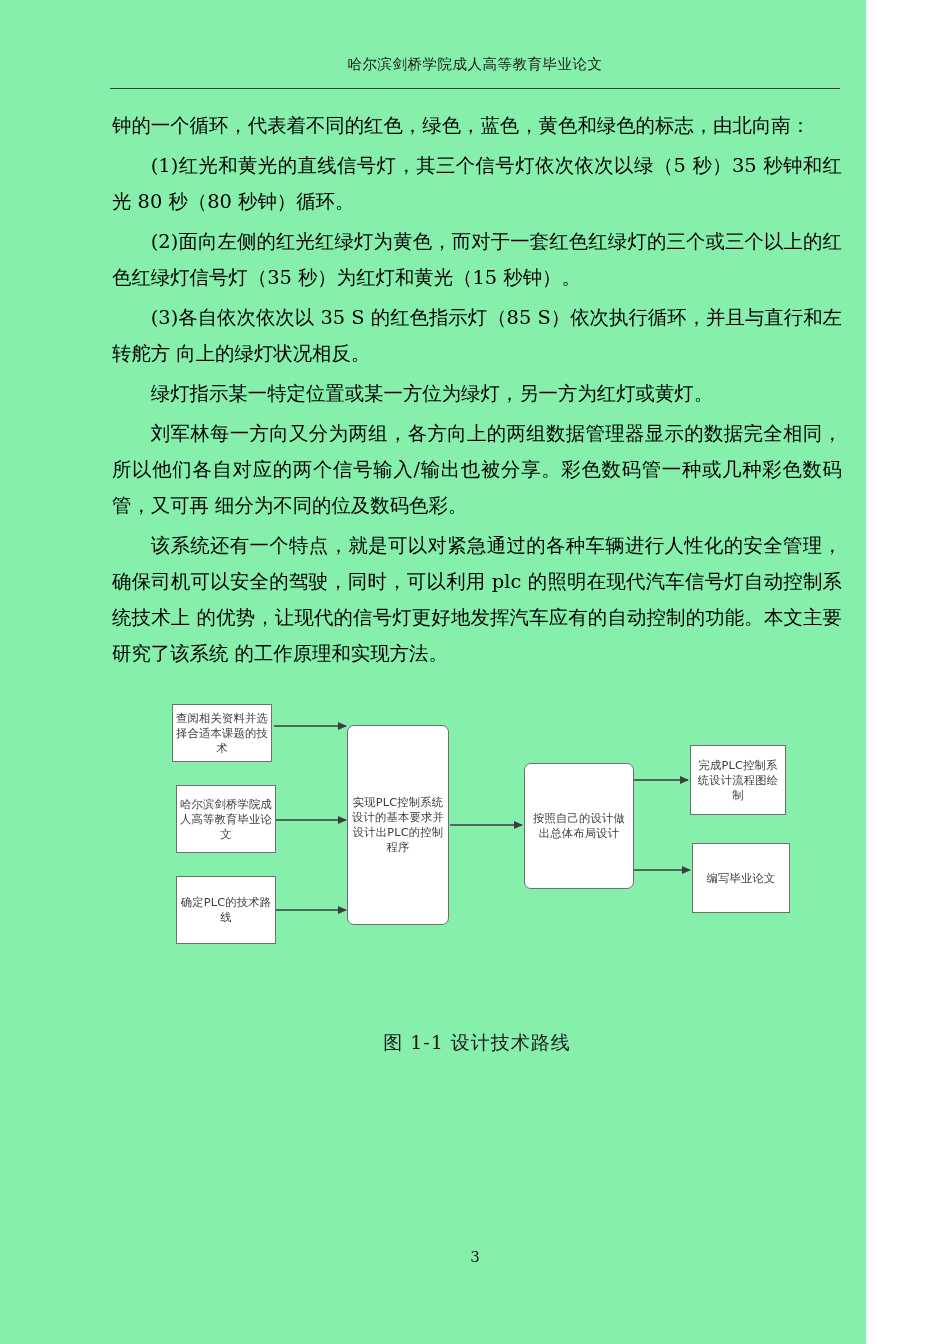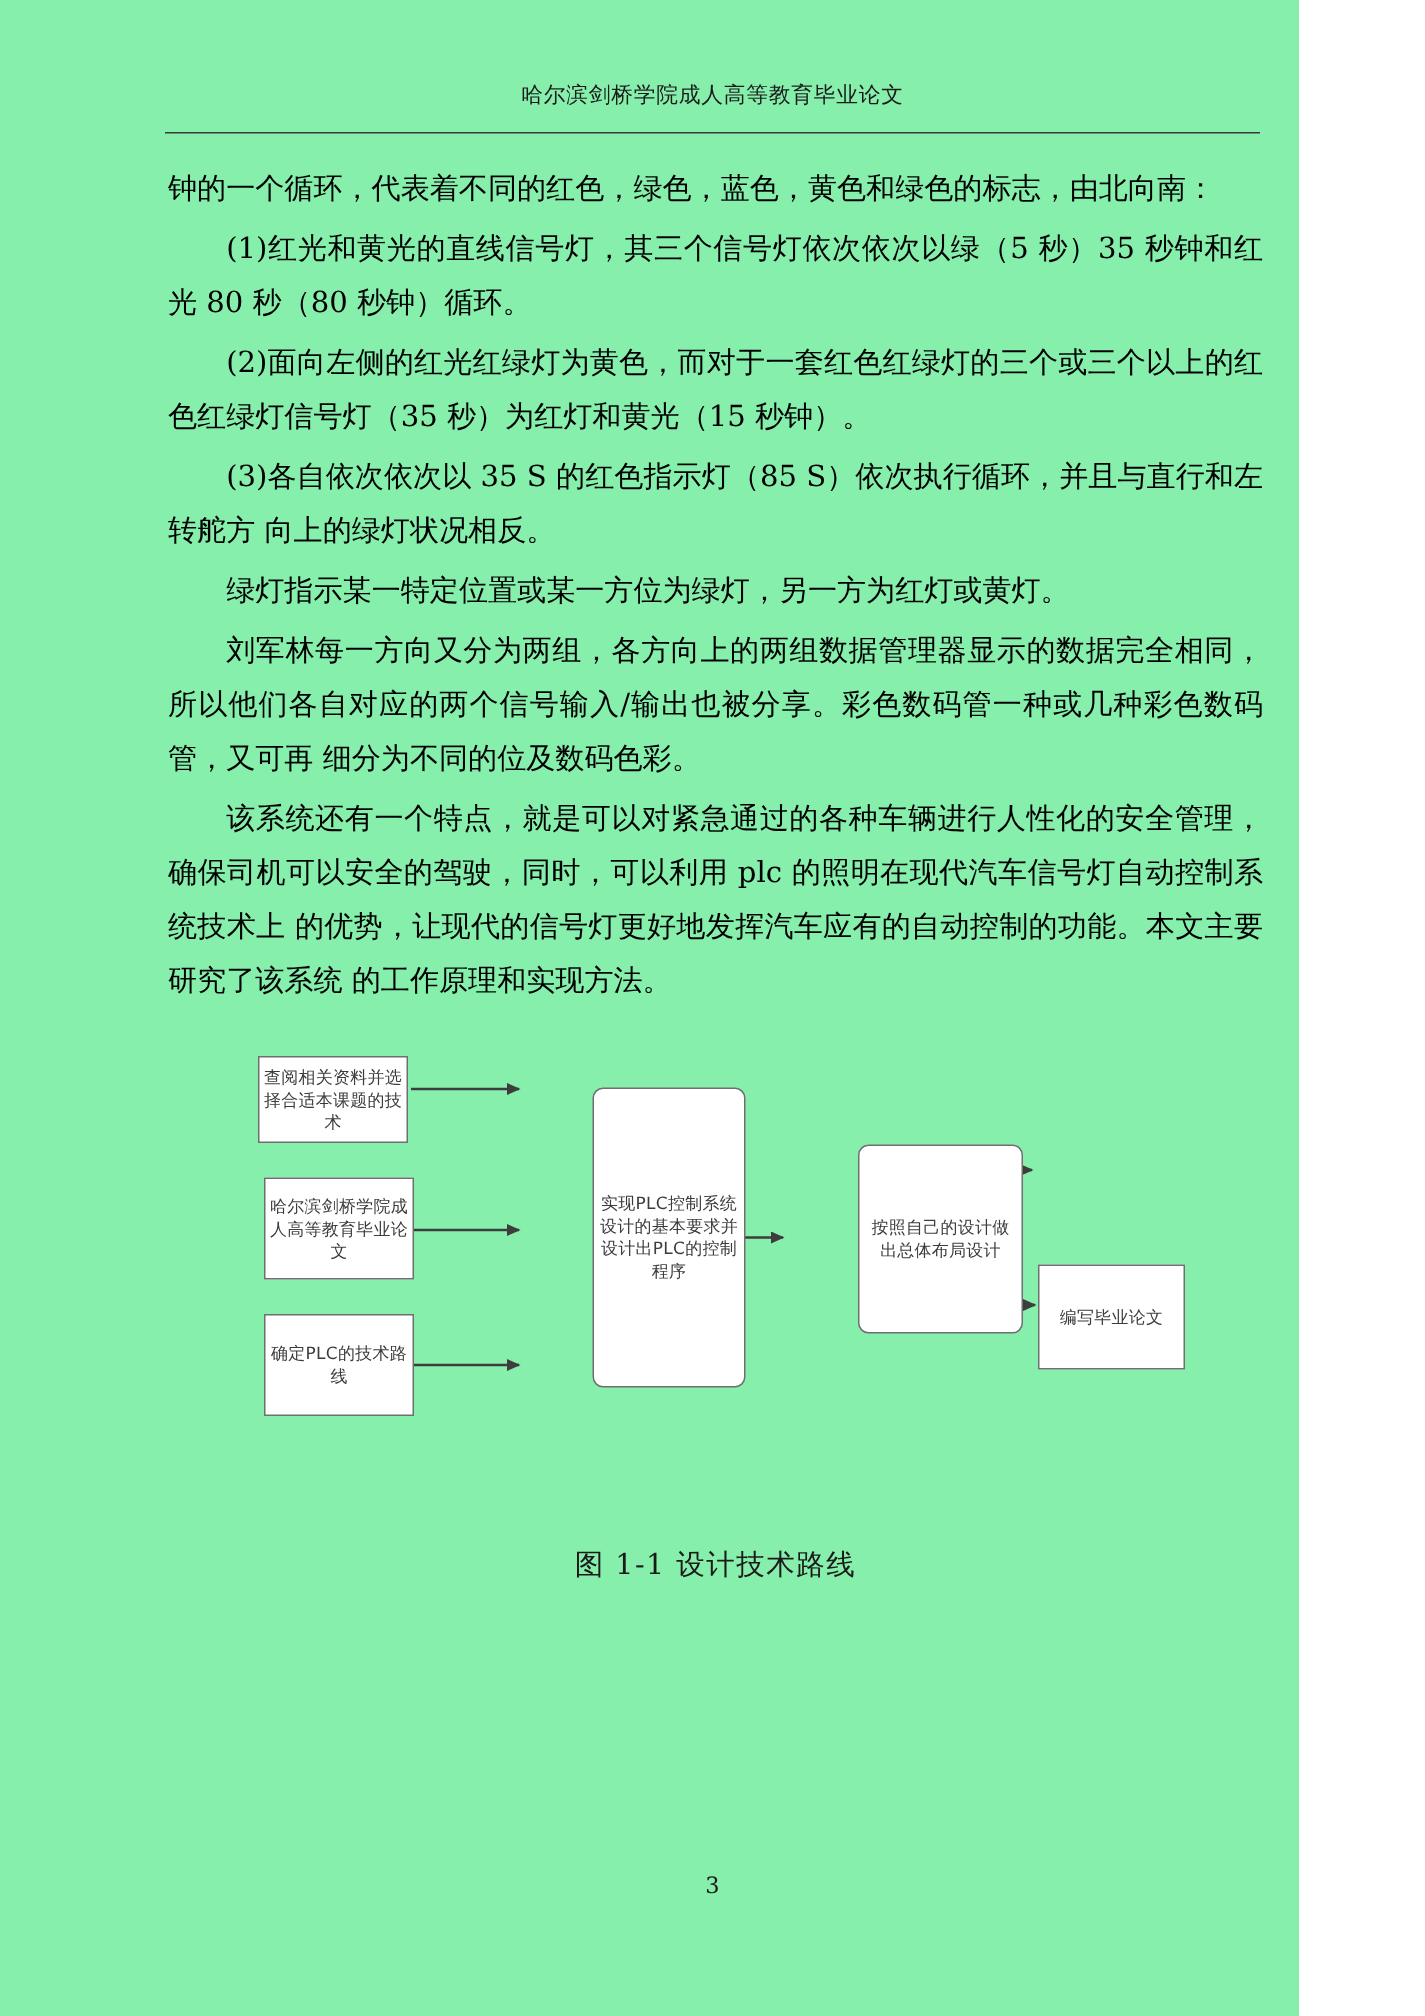--- a/index.html
+++ b/index.html
@@ -101,21 +101,21 @@
     align-items: center;
     justify-content: center;
     text-align: center;
     font-family: "DejaVu Sans", "Liberation Sans", sans-serif;
     font-size: 11.3px;
     line-height: 15px;
     color: #3c3c3c;
     letter-spacing: 0.2px;
     padding: 2px 3px;
   }
-  .fc-box.rounded { border-radius: 7px; margin-left: 48px; }
+  .fc-box.rounded { border-radius: 7px; }
 
   #figure-caption {
     position: absolute;
     left: 112px;
     top: 1030px;
     width: 730px;
     text-align: center;
     font-size: 19px;
     font-family: "DejaVu Serif", "Liberation Serif", serif;
     color: #1a1a1a;
@@ -196,20 +196,21 @@
       <div class="fc-box" style="left:22px; top:4px; width:100px; height:58px;">查阅相关资料并选择合适本课题的技术</div>
 
       <div class="fc-box" style="left:26px; top:85px; width:100px; height:68px;">哈尔滨剑桥学院成人高等教育毕业论文</div>
 
       <div class="fc-box" style="left:26px; top:176px; width:100px; height:68px;">确定PLC的技术路线</div>
 
       <div class="fc-box rounded" style="left:197px; top:25px; width:102px; height:200px;">实现PLC控制系统设计的基本要求并设计出PLC的控制程序</div>
 
       <div class="fc-box rounded" style="left:374px; top:63px; width:110px; height:126px;">按照自己的设计做出总体布局设计</div>
 
+      <div class="fc-box" style="left:540px; top:45px; width:96px; height:70px;">完成PLC控制系统设计流程图绘制</div>
 
       <div class="fc-box" style="left:542px; top:143px; width:98px; height:70px;">编写毕业论文</div>
     </div>
 
     <div id="figure-caption">图 1-1 设计技术路线</div>
   </div>
 
   <div id="page-number">3</div>
 
 </div>

